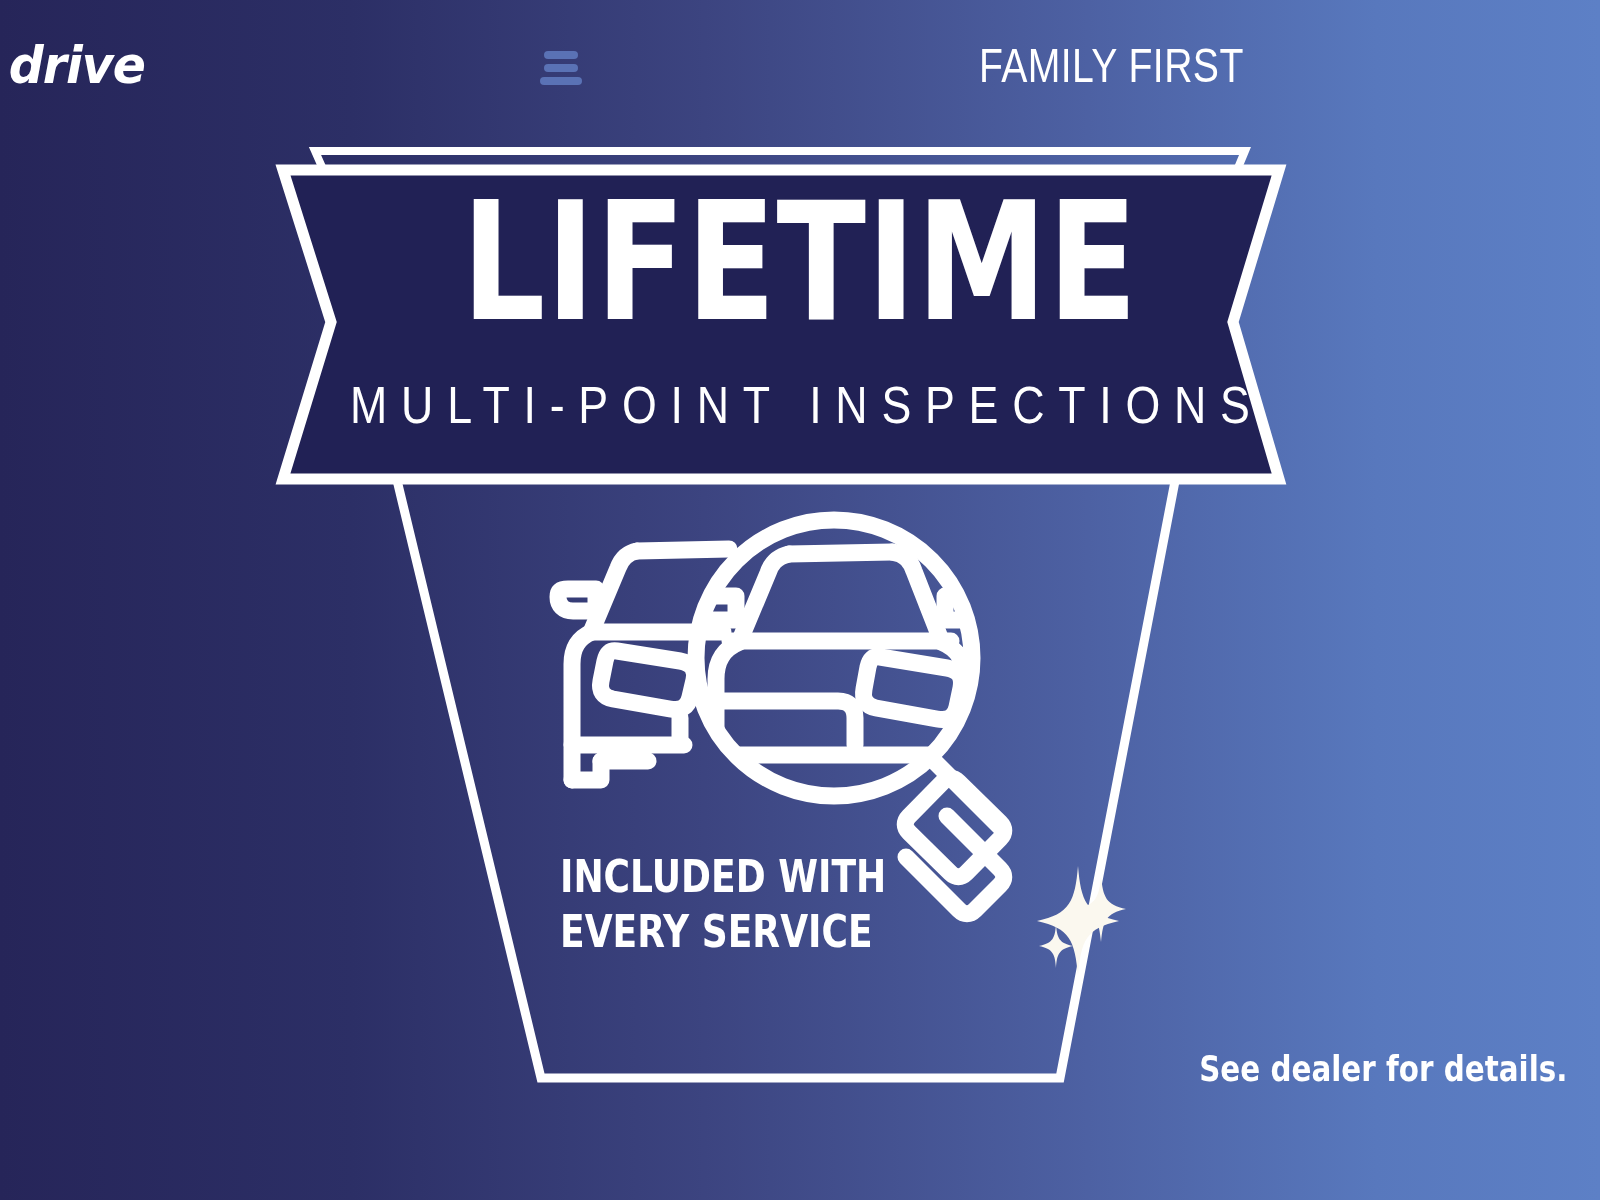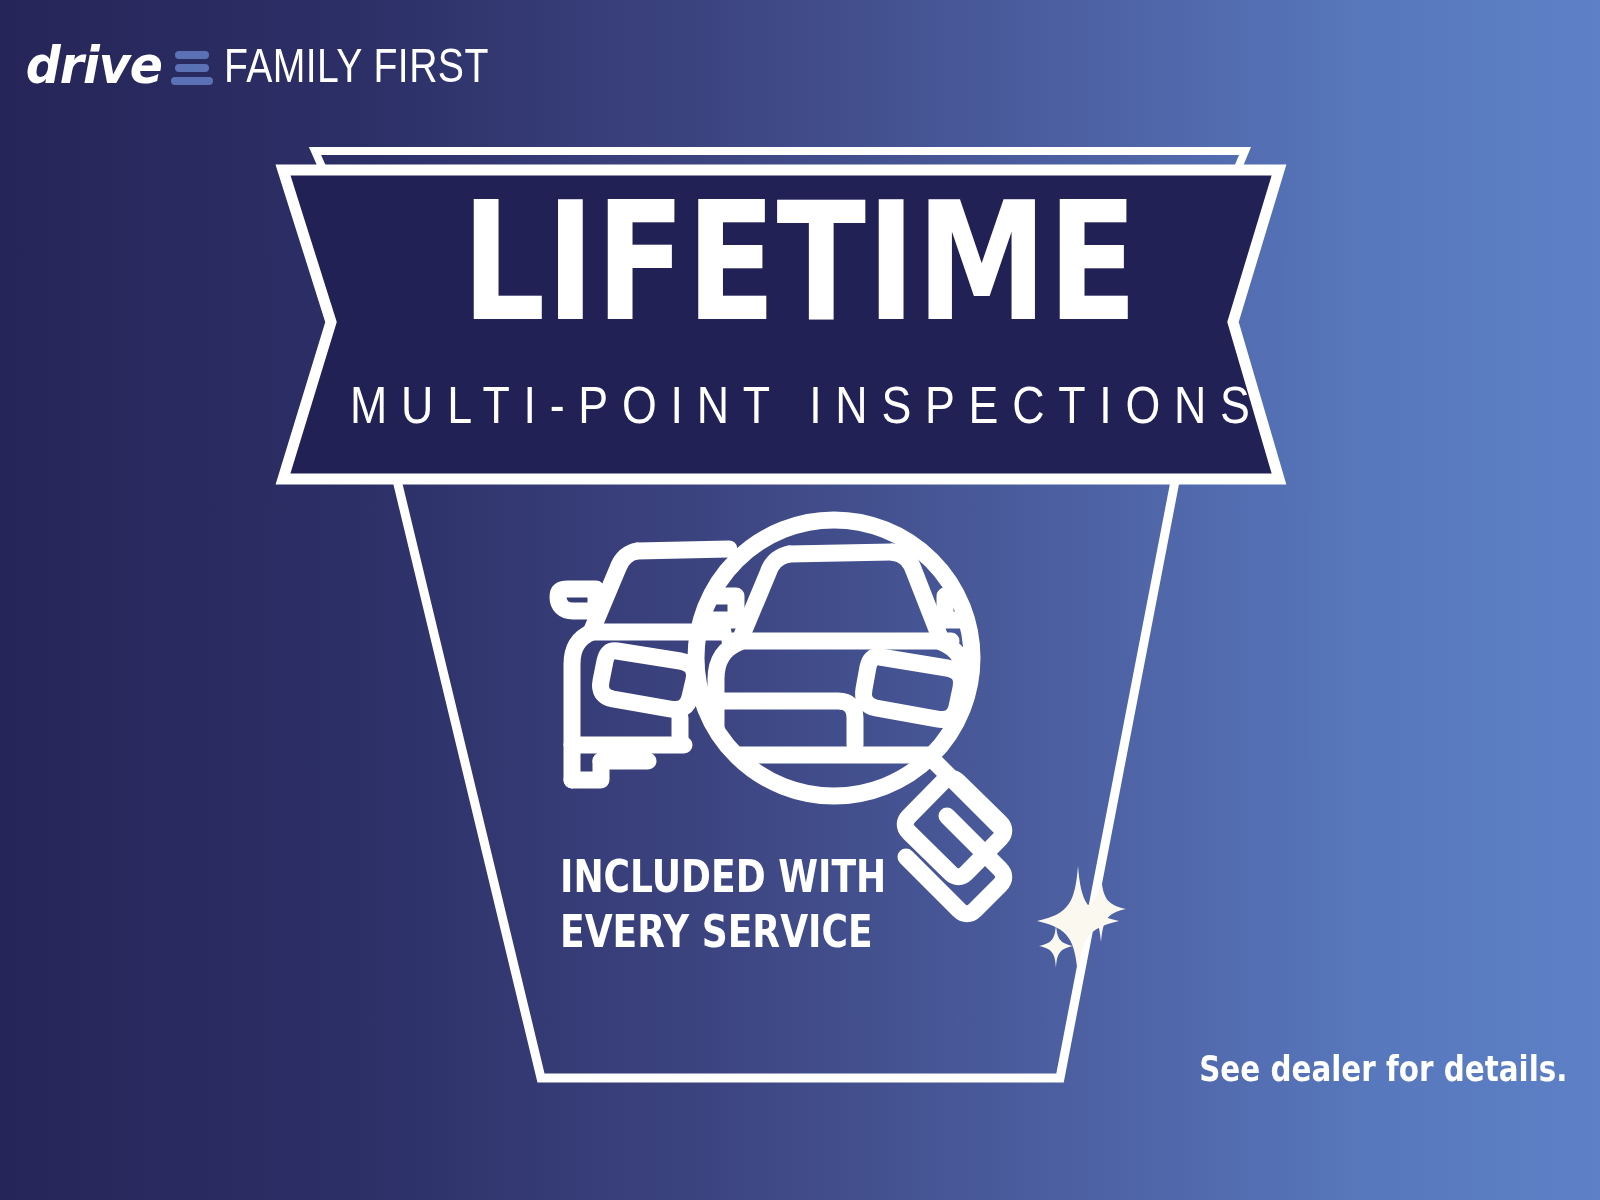--- a/index.html
+++ b/index.html
@@ -21,22 +21,21 @@
 
   
   #brand-bar {
     position: absolute;
     top: 30px;
     left: 0;
     width: 1310px;
     height: 70px;
     display: flex;
     align-items: center;
-    justify-content: flex-start;
-    padding-left: 17px;
+    justify-content: space-between;
   }
   #brand-drive {
     font-family: "DejaVu Sans", sans-serif;
     font-weight: 700;
     font-style: italic;
     font-size: 52px;
     color: #ffffff;
     letter-spacing: -1px;
     line-height: 1;
     transform: scaleX(0.94);

